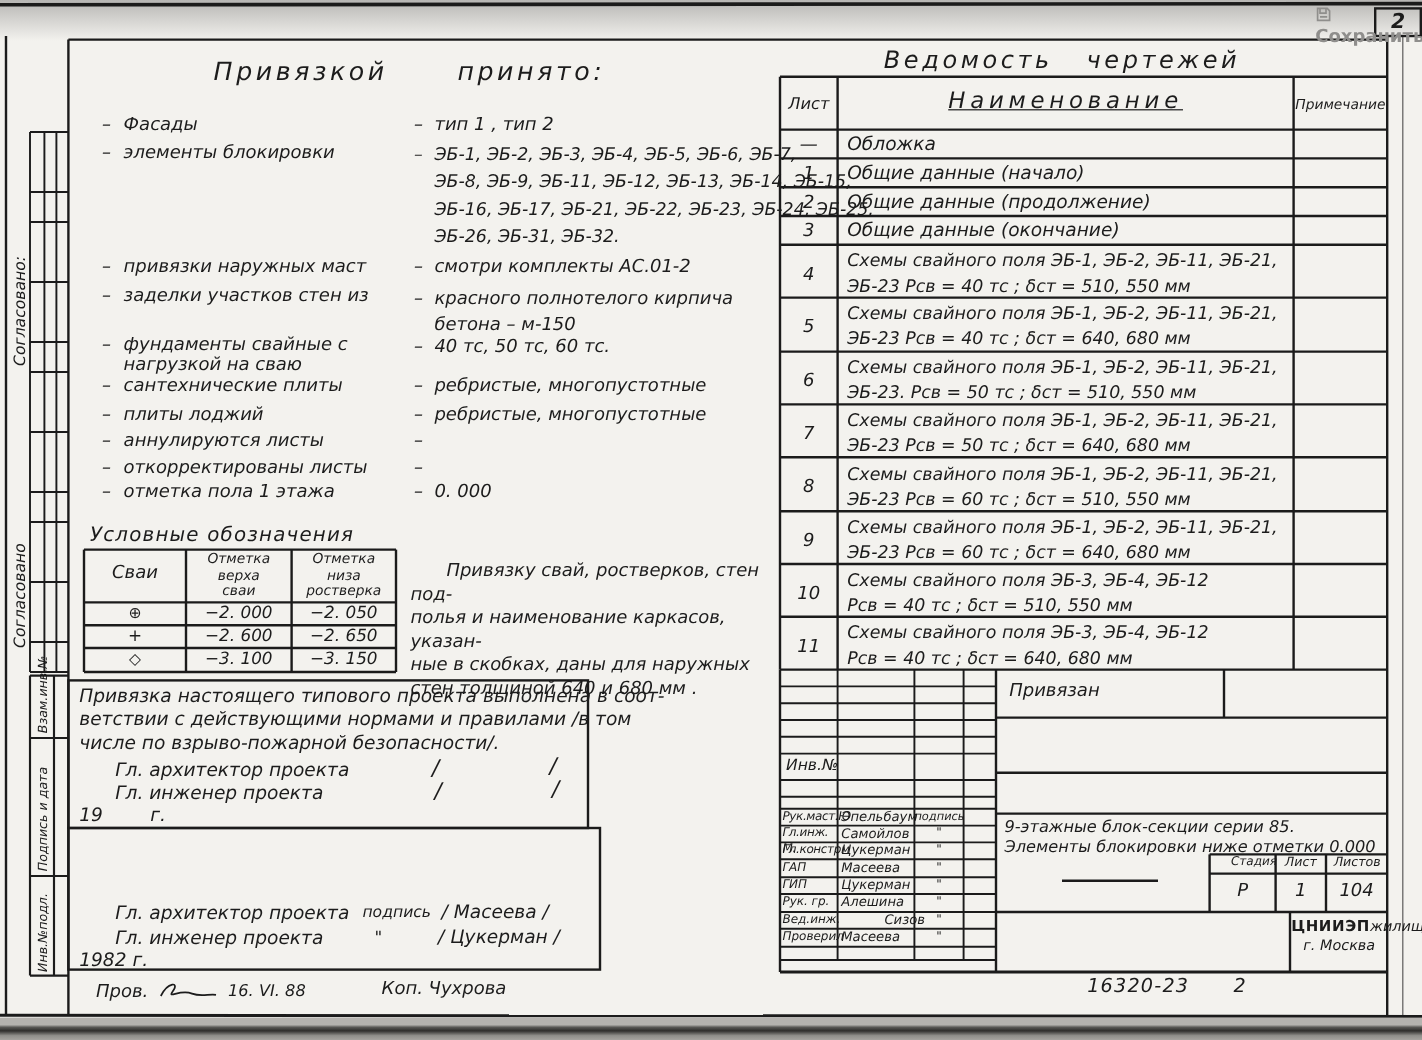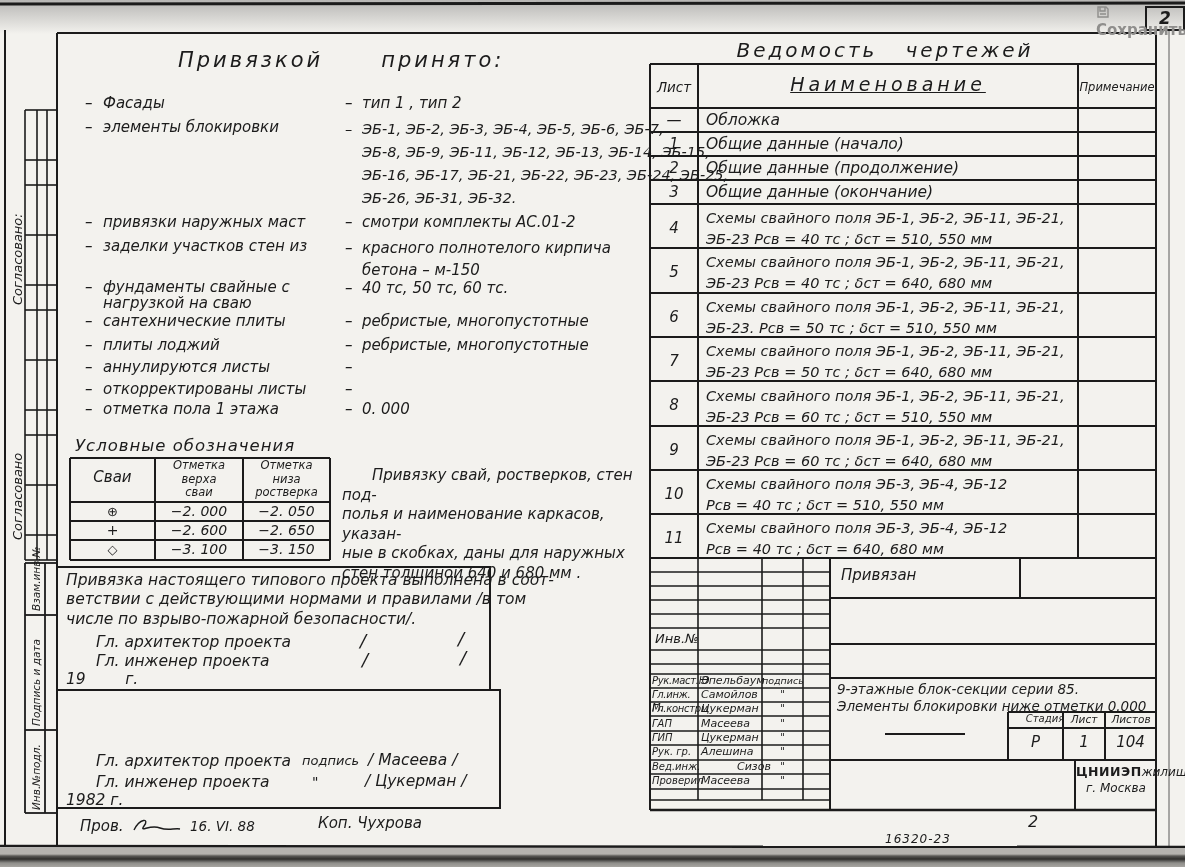--- a/index.html
+++ b/index.html
@@ -283,21 +283,21 @@
   <div class="t" style="left:841px;top:566px;font-size:15px;">Привязан</div>
   <div class="t" style="left:837px;top:681px;font-size:13.5px;line-height:16.5px;">9-этажные блок-секции серии 85.
 Элементы блокировки ниже отметки 0.000</div>
   <div class="t c" style="left:1008px;top:713px;width:74px;font-size:10px;">Стадия</div>
   <div class="t c" style="left:1063px;top:713px;width:42px;font-size:10.5px;">Лист</div>
   <div class="t c" style="left:1105px;top:713px;width:52px;font-size:10.5px;">Листов</div>
   <div class="t c" style="left:1008px;top:733px;width:55px;font-size:15px;">Р</div>
   <div class="t c" style="left:1063px;top:733px;width:42px;font-size:15px;">1</div>
   <div class="t c" style="left:1105px;top:733px;width:51px;font-size:15px;">104</div>
   <div class="t c" style="left:1076px;top:764px;width:80px;font-size:12px;line-height:16px;"><span class="logo" style="font-size:12.5px;">ЦНИИЭП</span><span>жилища</span><br><span>г. Москва</span></div>
-  <div class="t" style="left:885px;top:812px;font-size:12px;letter-spacing:1px;margin-top:20px;">16320-23</div>
+  <div class="t" style="left:906px;top:812px;font-size:16px;letter-spacing:1px;">16320-23</div>
   <div class="t" style="left:1028px;top:812px;font-size:16px;">2</div>
 
   <div class="t" style="left:652px;top:675px;width:46px;font-size:10px;letter-spacing:-.3px;">Рук.маст.Ю</div>
   <div class="t" style="left:701px;top:674px;width:60px;font-size:11px;">Эпельбаум</div>
   <div class="t c" style="left:762px;top:675px;width:41px;font-size:9.5px;">подпись</div>
   <div class="t" style="left:652px;top:689px;width:46px;font-size:10px;letter-spacing:-.3px;">Гл.инж. М.</div>
   <div class="t" style="left:701px;top:688px;width:60px;font-size:11px;">Самойлов</div>
   <div class="t c" style="left:762px;top:689px;width:41px;font-size:10px;">"</div>
   <div class="t" style="left:652px;top:703px;width:46px;font-size:10px;letter-spacing:-.3px;">Гл.констрм</div>
   <div class="t" style="left:701px;top:702px;width:60px;font-size:11px;">Цукерман</div>

